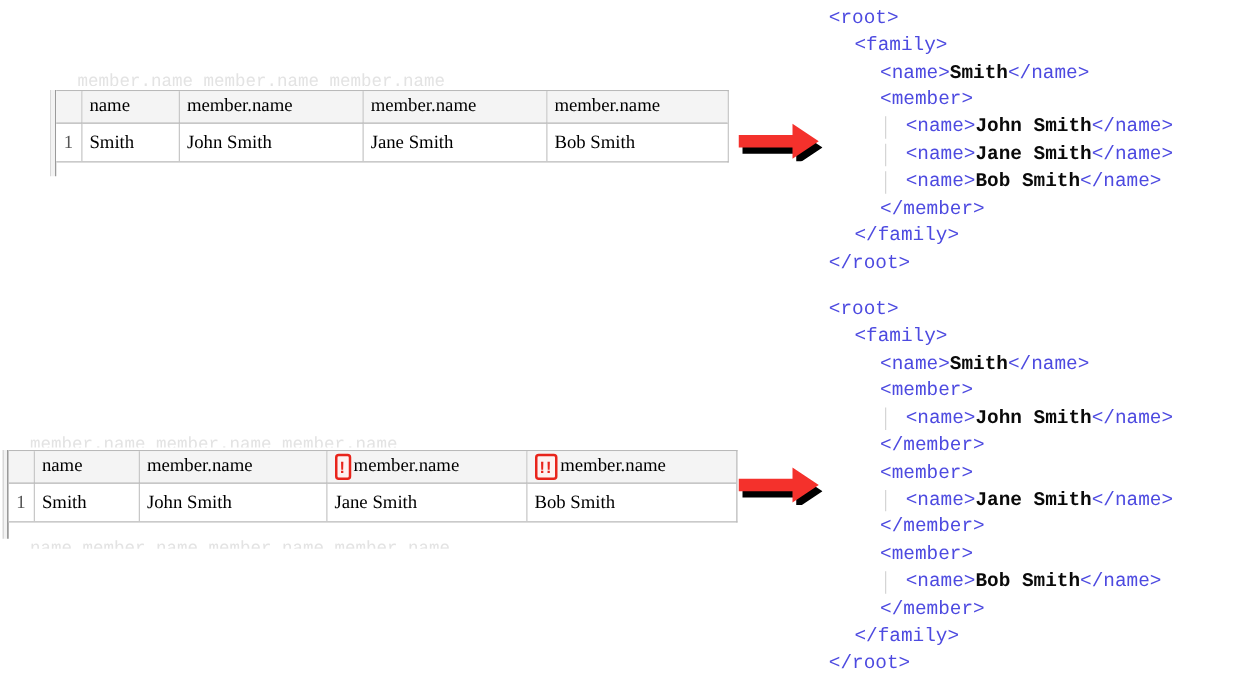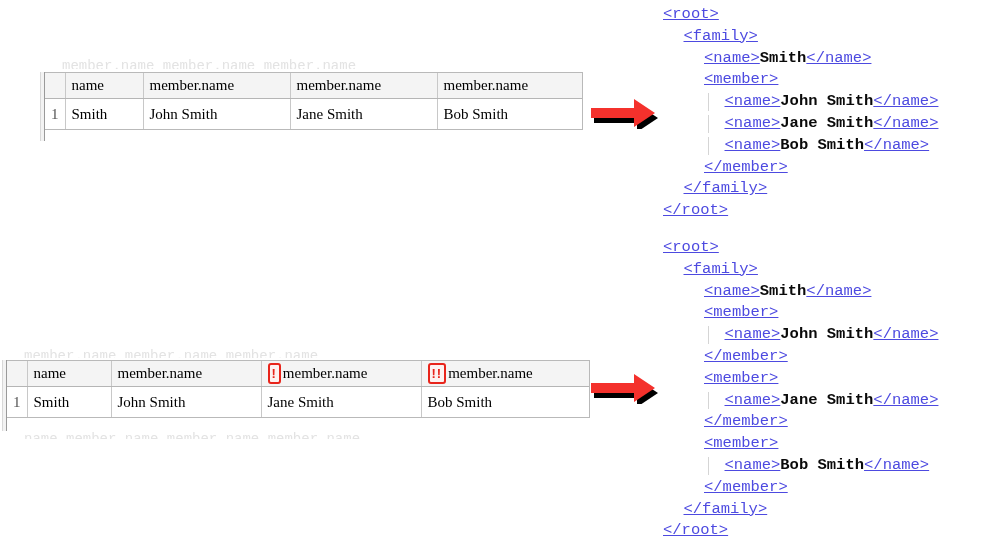--- a/index.html
+++ b/index.html
@@ -112,21 +112,21 @@
   
   .xml {
     position: absolute;
     font-family: "Liberation Mono", monospace;
     font-size: 15.5px;
     line-height: 21.8px;
     white-space: pre;
     color: #3b39d6;
   }
   .xml .ln { display: block; position: relative; }
-  .tag  { color: #4d4ae0; text-decoration: underline; }
+  .tag  { color: #4d4ae0; }
   .val  { color: #0a0a0a; font-weight: bold; }
   .guide {
     position: absolute;
     left: 0;
     top: 2px;
     bottom: 2px;
     width: 1px;
     background: #d5d5d5;
   }
 </style>

